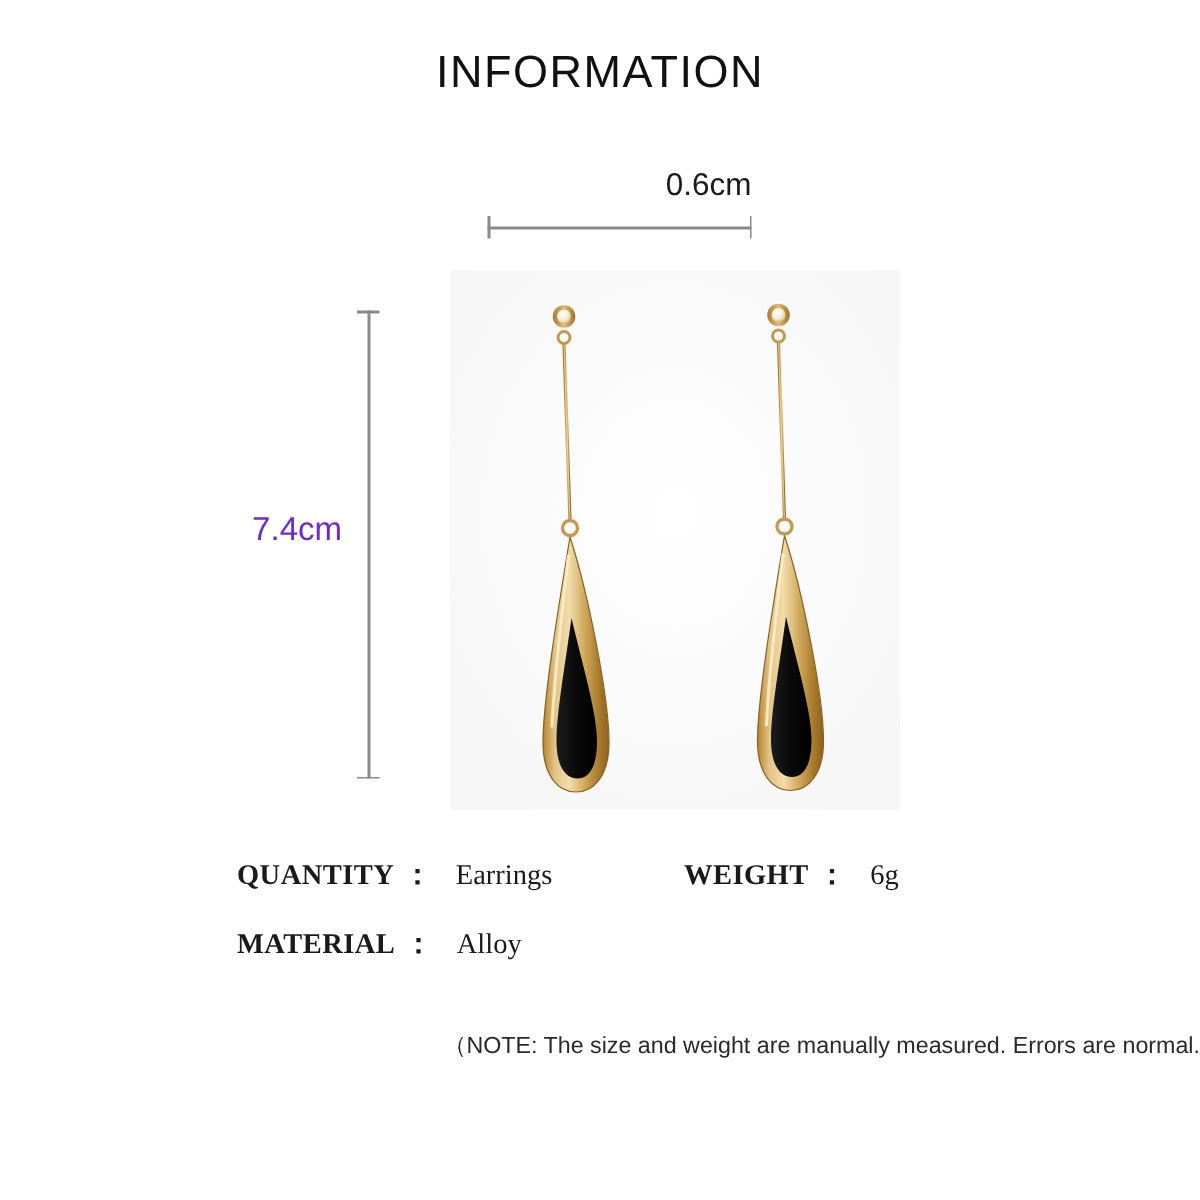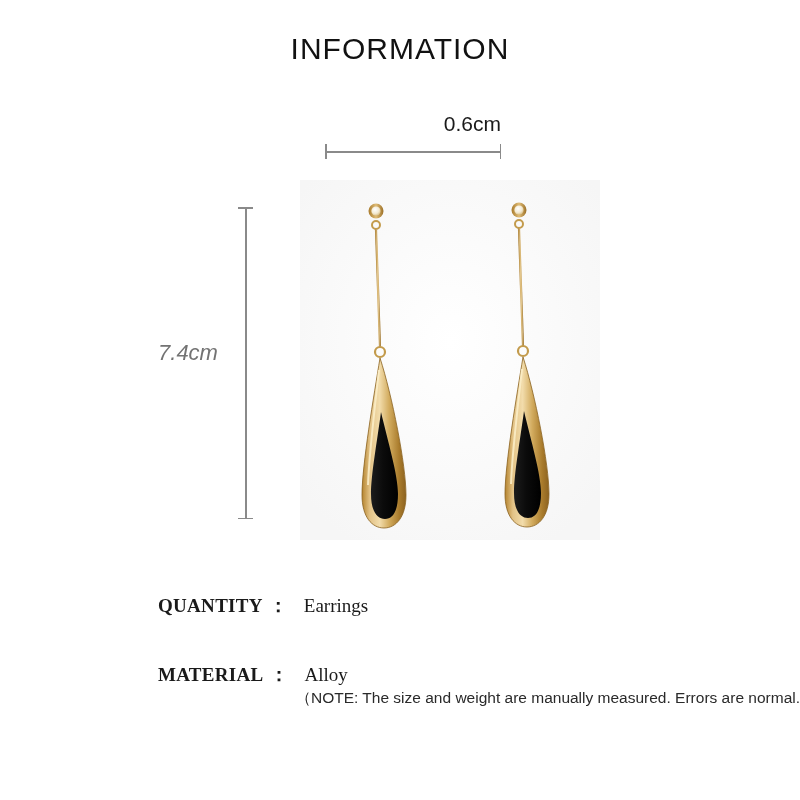--- a/index.html
+++ b/index.html
@@ -94,24 +94,23 @@
     height: 1.5px;
     background: #8a8a8a;
   }
   .dim-left .cap.top { top: 0; }
   .dim-left .cap.bottom { bottom: 0; }
   .dim-left-label {
     position: absolute;
     left: 148px;
     top: 340px;
     width: 80px;
-    text-align: center;
+    text-align: right;
     font-size: 22px;
-    color: #737373;
-    font-style: italic;
+    color: #6d28d9;
   }
 
   
   .photo {
     position: absolute;
     left: 300px;
     top: 180px;
     width: 300px;
     height: 360px;
   }
@@ -120,21 +119,20 @@
   .specs {
     position: absolute;
     left: 0;
     top: 570px;
     width: 800px;
     font-family: "Liberation Serif", serif;
   }
   .spec-row {
     position: relative;
     height: 46px;
-    margin-top: 23px;
   }
   .spec-item {
     position: absolute;
     white-space: nowrap;
     font-size: 19px;
   }
   .spec-key {
     font-weight: 700;
     font-family: "Liberation Serif", serif;
     letter-spacing: 0.3px;
@@ -269,20 +267,23 @@
         <path d="M222 189 C 218 224, 212 274, 211 304" stroke="#fbeec9" stroke-width="2" fill="none" opacity="0.85"></path>
       </g>
     </svg>
   </div>
 
   <div class="specs">
     <div class="spec-row">
       <div class="spec-item" id="quantity-item">
         <span class="spec-key">QUANTITY</span><span class="spec-colon">：</span><span class="spec-val">Earrings</span>
       </div>
+      <div class="spec-item" id="weight-item">
+        <span class="spec-key">WEIGHT</span><span class="spec-colon">：</span><span class="spec-val">6g</span>
+      </div>
     </div>
     <div class="spec-row">
       <div class="spec-item" id="material-item">
         <span class="spec-key">MATERIAL</span><span class="spec-colon">：</span><span class="spec-val">Alloy</span>
       </div>
     </div>
   </div>
 
   <div class="note">
     <div>（NOTE: The size and weight are manually measured. Errors are normal.</div>

